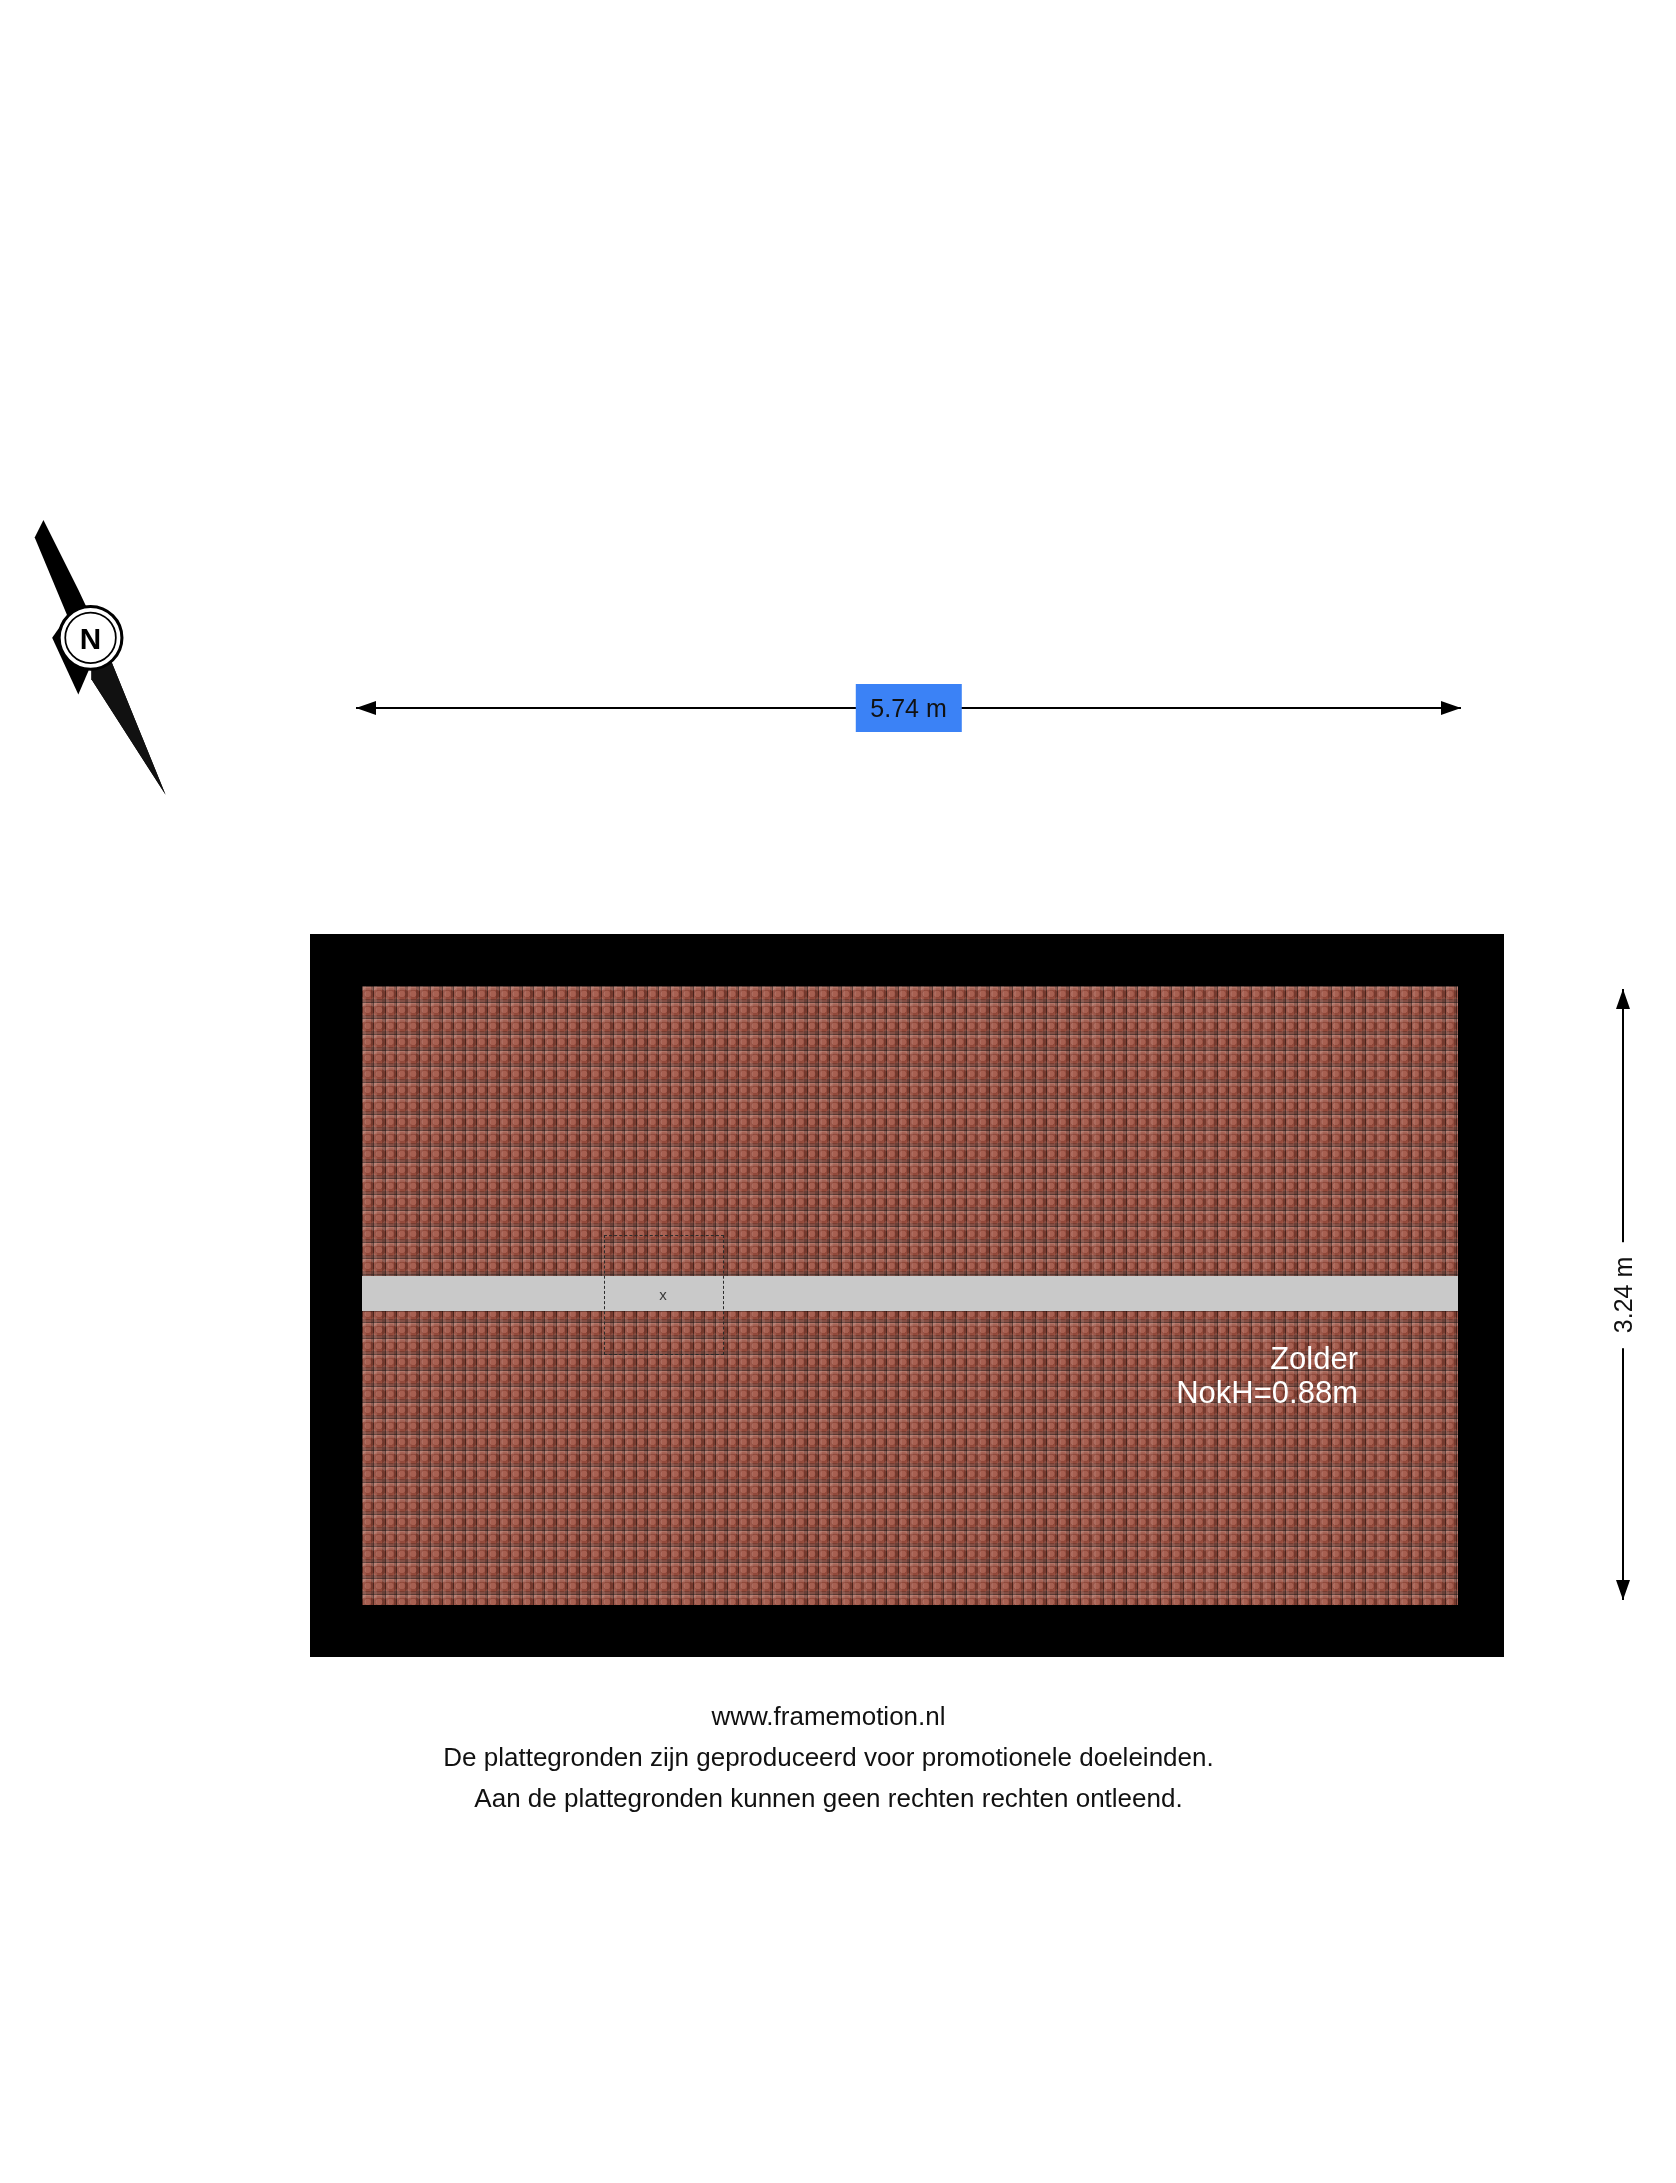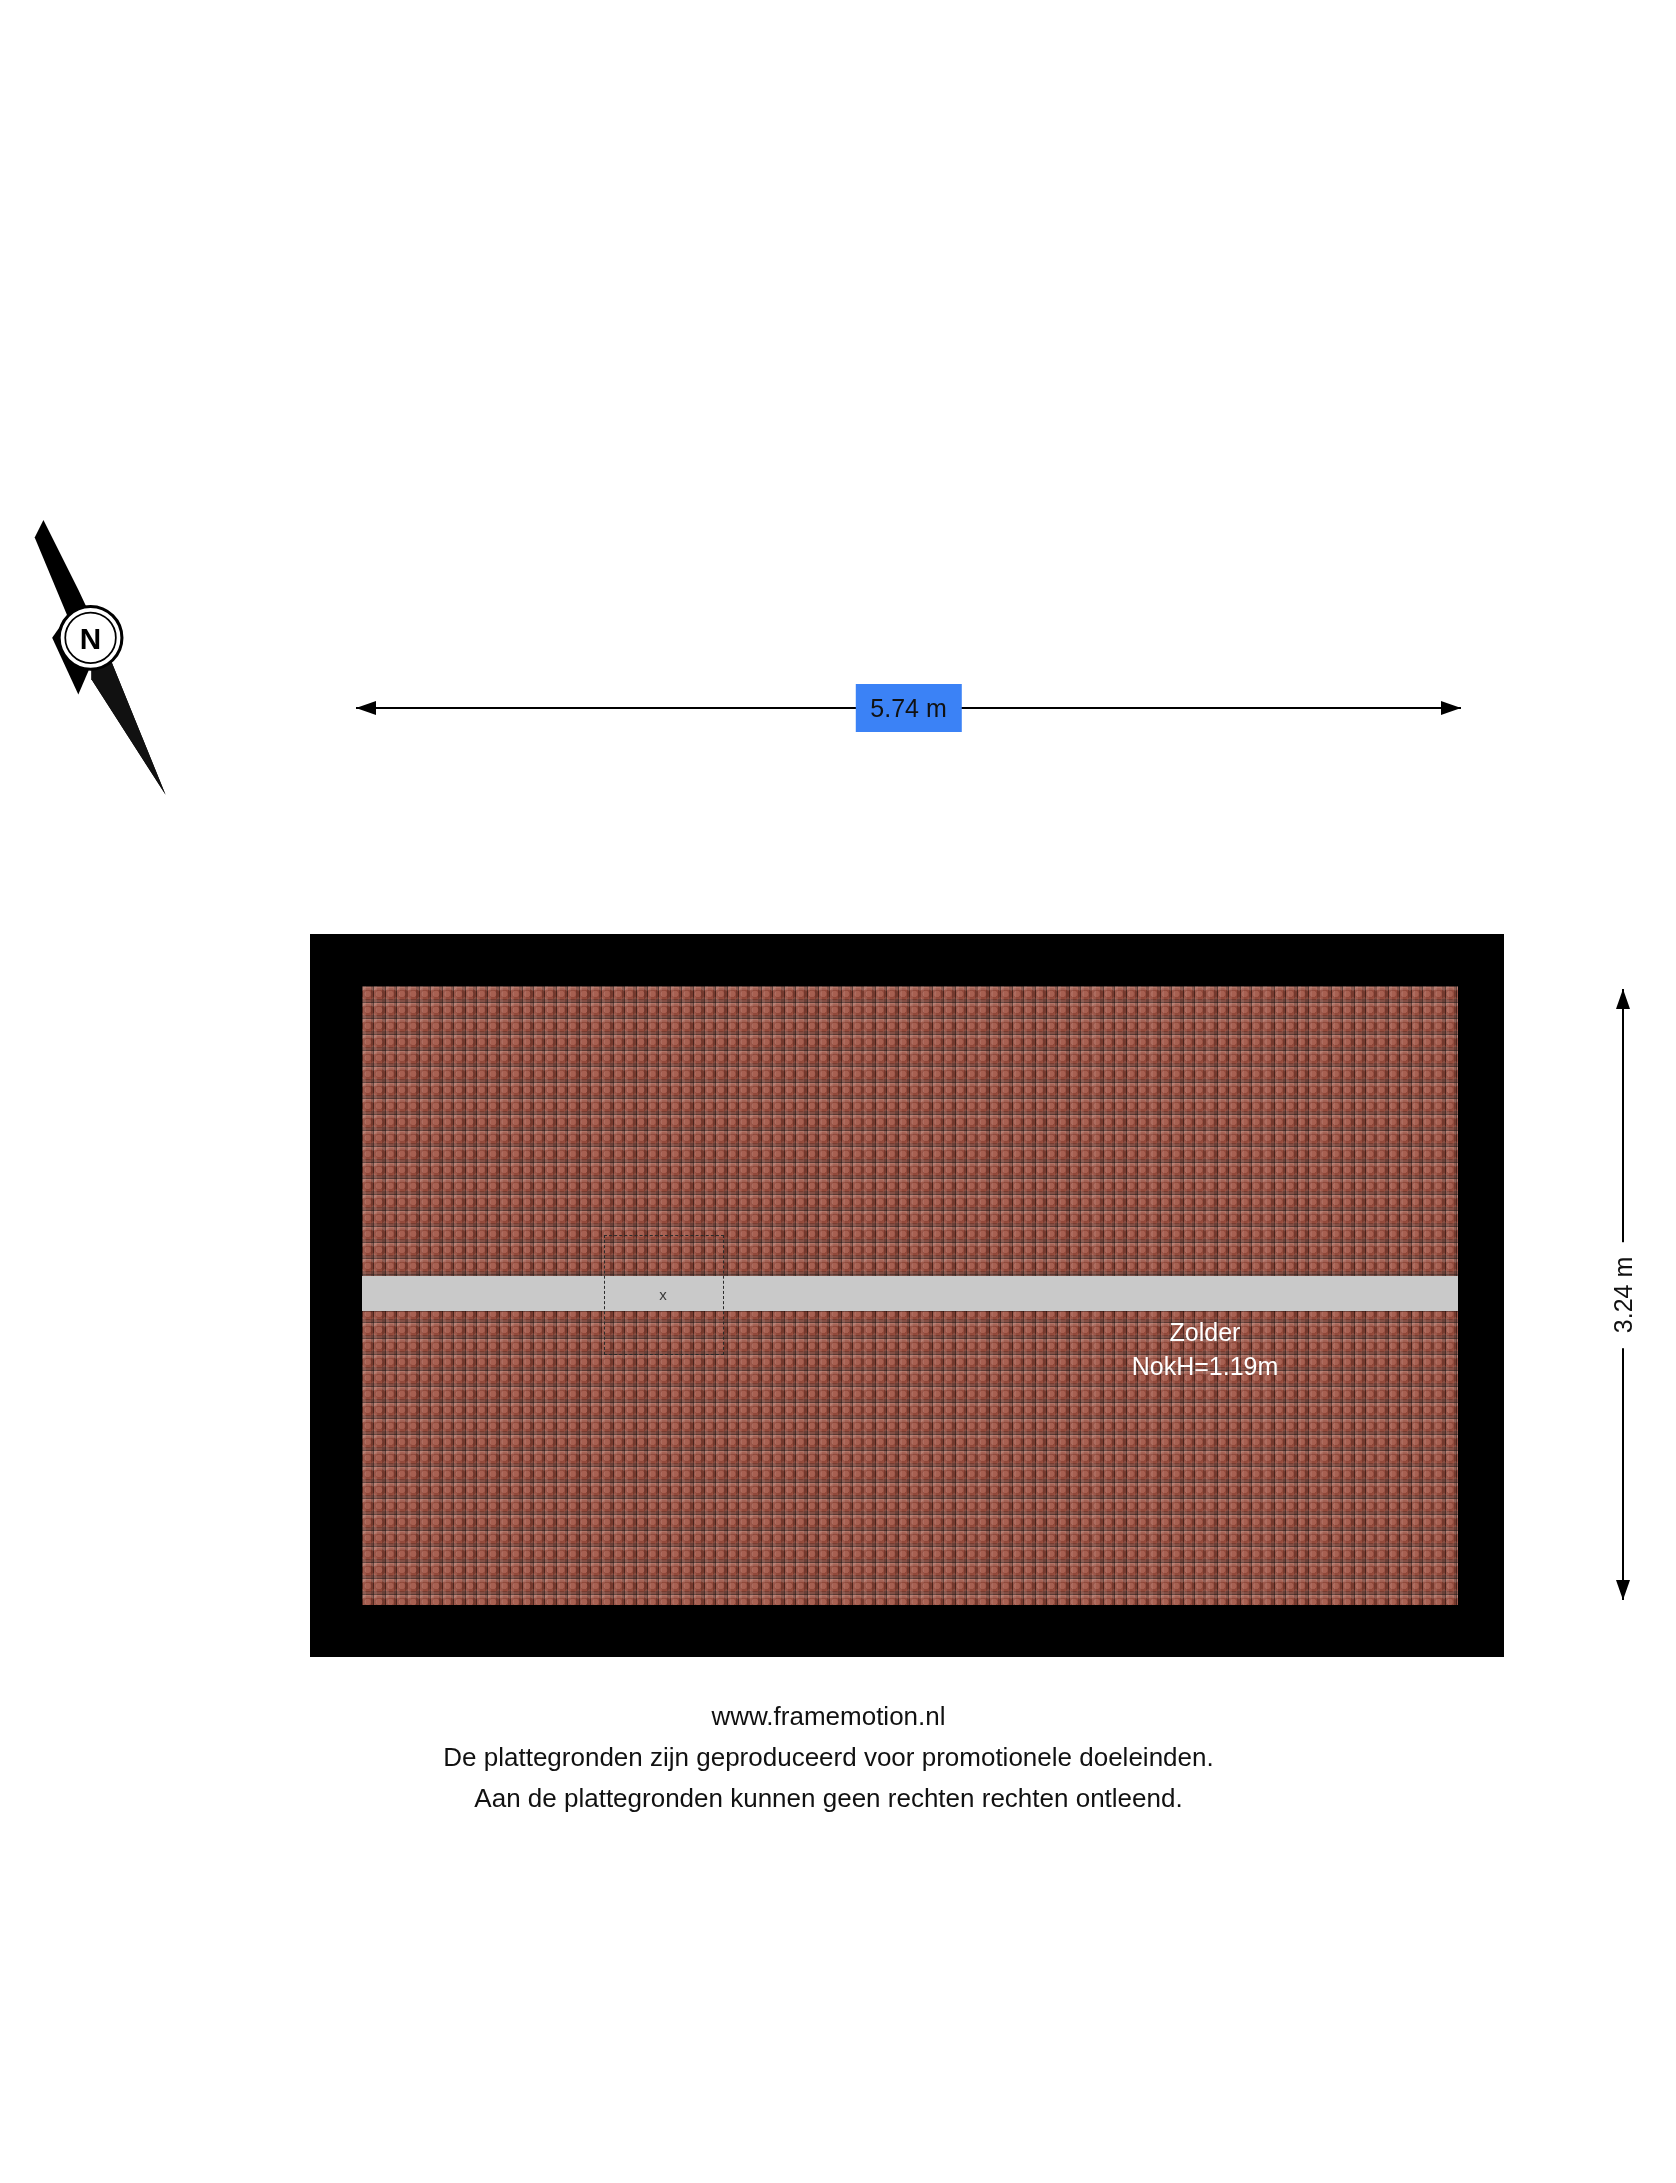--- a/index.html
+++ b/index.html
@@ -191,25 +191,25 @@
     width: 118px;
     height: 31px;
     line-height: 31px;
     text-align: center;
     color: #3a3a3a;
     font-size: 15px;
   }
   .room-label {
     position: absolute;
     left: 690px;
-    top: 329px;
+    top: 356px;
     width: 306px;
-    text-align: center;
+    text-align: right;
     color: #ffffff;
-    font-size: 25px;
+    font-size: 31px;
     line-height: 34px;
   }
 
   
   .footer {
     position: absolute;
     left: 0;
     top: 1696px;
     width: 1657px;
     text-align: center;
@@ -253,21 +253,21 @@
 </div>
 
 <div class="plan">
   <div class="roof">
     <div class="tiles"></div>
     <div class="ridge"></div>
     <div class="hatch-box"></div>
     <div class="hatch-x">x</div>
     <div class="room-label">
       <div>Zolder</div>
-      <div>NokH=1.19m</div>
+      <div>NokH=0.88m</div>
     </div>
   </div>
 </div>
 
 <div class="footer">
   <div class="line">www.framemotion.nl</div>
   <div class="line">De plattegronden zijn geproduceerd voor promotionele doeleinden.</div>
   <div class="line">Aan de plattegronden kunnen geen rechten rechten ontleend.</div>
 </div>
 

